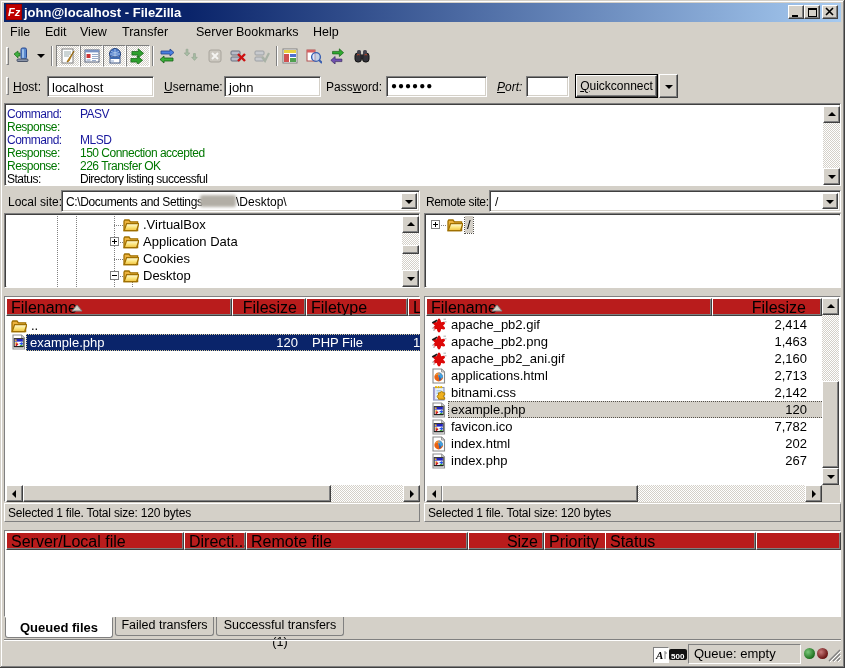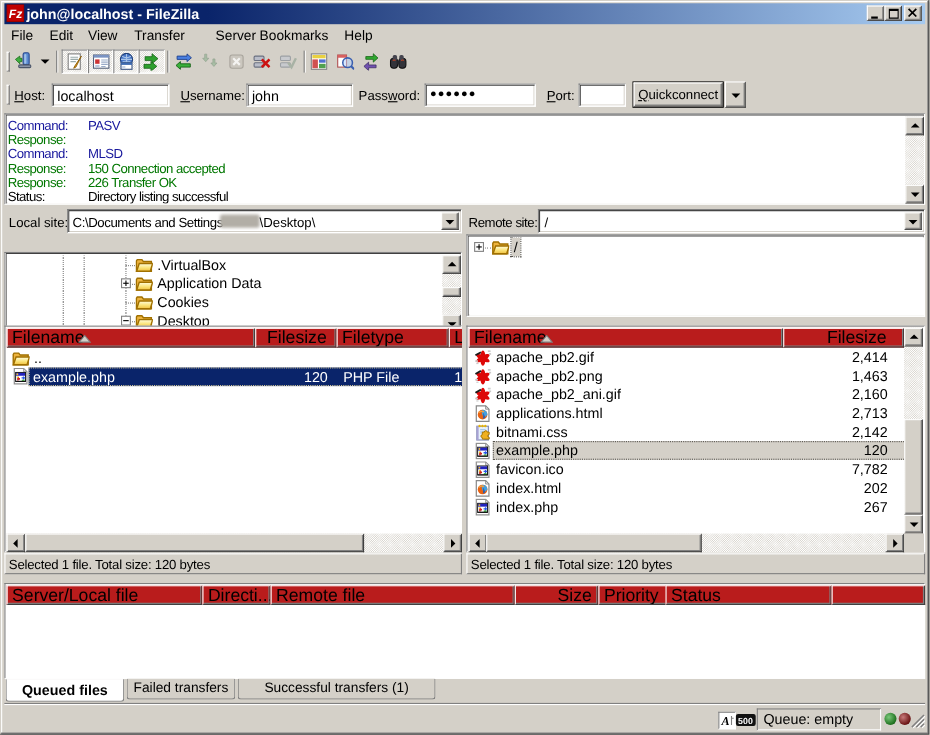--- a/index.html
+++ b/index.html
@@ -177,21 +177,21 @@
       <span class="abs" style="left:4px;top:3px;font-size:13px;">localhost</span>
     </div>
   <span class="abs lbl" style="left:164px;top:9px;"><u>U</u>sername:</span>
   <div class="sunk abs" style="left:224px;top:5px;width:97px;height:21px;">
       <span class="abs" style="left:4px;top:3px;font-size:13px;">john</span>
     </div>
   <span class="abs lbl" style="left:326px;top:9px;">Pass<u>w</u>ord:</span>
   <div class="sunk abs" style="left:386px;top:5px;width:101px;height:21px;">
       <span class="abs" style="left:4px;top:3px;font-size:10px;letter-spacing:1px;">●●●●●●</span>
     </div>
-  <span class="abs lbl" style="left:497px;top:9px;"><u>P</u>ort:</span>
+  <span class="abs lbl" style="left:497px;top:9px;font-style:italic;"><u>P</u>ort:</span>
   <div class="sunk abs" style="left:526px;top:5px;width:43px;height:21px;"></div>
   <div class="abs" style="left:575px;top:3px;width:83px;height:24px;border:1px solid #000;">
     <div class="btn abs" style="inset:0;text-align:center;line-height:21px;"><u>Q</u>uickconnect</div>
   </div>
   <div class="btn abs" style="left:659px;top:3px;width:19px;height:24px;">
       <div class="arr down" style="left:5px;top:10px;border-top-color:#000;"></div>
     </div>
 </div>
 
 <div class="sunk abs" style="left:4px;top:103px;width:837px;height:83px;">
@@ -294,21 +294,21 @@
 <div class="abs" style="left:424px;top:190px;width:417px;height:23px;font-size:12px;">
   <span class="abs" style="left:2px;top:5px;letter-spacing:-0.4px;">Remote site:</span>
   <div class="sunk abs" style="left:65px;top:0px;width:352px;height:22px;">
     <span class="abs" style="left:5px;top:4px;">/</span>
     <div class="sb" style="right:2px;top:2px;width:16px;height:16px;">
         <div class="arr down" style="left:3px;top:6px;"></div>
       </div>
   </div>
 </div>
 
-<div class="sunk abs" style="left:4px;top:213px;width:416px;height:75px;margin-top:16px;">
+<div class="sunk abs" style="left:4px;top:213px;width:416px;height:75px;">
   <div class="abs" style="left:2px;top:2px;width:395px;height:71px;background:#fff;overflow:hidden;">
     <div class="dotline-v" style="left:50px;top:0;height:71px;"></div>
     <div class="dotline-v" style="left:69px;top:0;height:71px;"></div>
     <div class="dotline-v" style="left:107px;top:0;height:71px;"></div>
     <div class="dotline-v" style="left:125px;top:60px;height:11px;"></div>
     <div class="dotline-h" style="left:107px;top:9px;width:9px;"></div>
     <div class="dotline-h" style="left:107px;top:26px;width:9px;"></div>
     <div class="dotline-h" style="left:107px;top:43px;width:9px;"></div>
     <div class="dotline-h" style="left:107px;top:60px;width:9px;"></div>
     <svg class="abs" style="left:116px;top:1px" width="16" height="16">
@@ -494,21 +494,21 @@
     <div class="hcell" style="left:462px;width:76px;text-align:right;padding-right:5px;">Size</div>
     <div class="hcell" style="left:538px;width:66px;">Priority</div>
     <div class="hcell" style="left:599px;width:151px;">Status</div>
     <div class="hcell" style="left:750px;width:85px;"></div>
   </div>
 </div>
 
 <div class="abs" style="left:4px;top:617px;width:837px;height:21px;">
   <div class="abs" style="left:1px;top:0px;width:108px;height:21px;background:#fff;border:1px solid #808080;border-top:1px solid #fff;border-radius:0 0 3px 3px;font-weight:bold;text-align:center;line-height:19px;">Queued files</div>
   <div class="abs" style="left:111px;top:0px;width:99px;height:19px;background:#D4D0C8;border:1px solid #808080;border-top:none;border-radius:0 0 3px 3px;font-size:12.5px;text-align:center;line-height:17px;">Failed transfers</div>
-  <div class="abs" style="left:212px;top:0px;width:180px;height:19px;background:#D4D0C8;border:1px solid #808080;border-top:none;border-radius:0 0 3px 3px;font-size:12.5px;text-align:center;line-height:17px;">Successful transfers (1)</div>
+  <div class="abs" style="left:212px;top:0px;width:128px;height:19px;background:#D4D0C8;border:1px solid #808080;border-top:none;border-radius:0 0 3px 3px;font-size:12.5px;text-align:center;line-height:17px;">Successful transfers (1)</div>
 </div>
 
 <div class="abs" style="left:4px;top:639px;width:837px;height:1px;background:#808080;"></div>
 <div class="abs" style="left:4px;top:640px;width:837px;height:24px;border-top:1px solid #fff;">
   <div class="sunk2 abs" style="left:649px;top:6px;width:16px;height:16px;background:#fff;">
     <svg width="15" height="14">
         <text x="2" y="11" font-size="11" font-weight="bold" font-style="italic" fill="#000" font-family="Liberation Serif">A</text>
         <path d="M11 3 v8 M11 5 h2" stroke="#808080" stroke-width="1"></path>
       </svg>
   </div>

